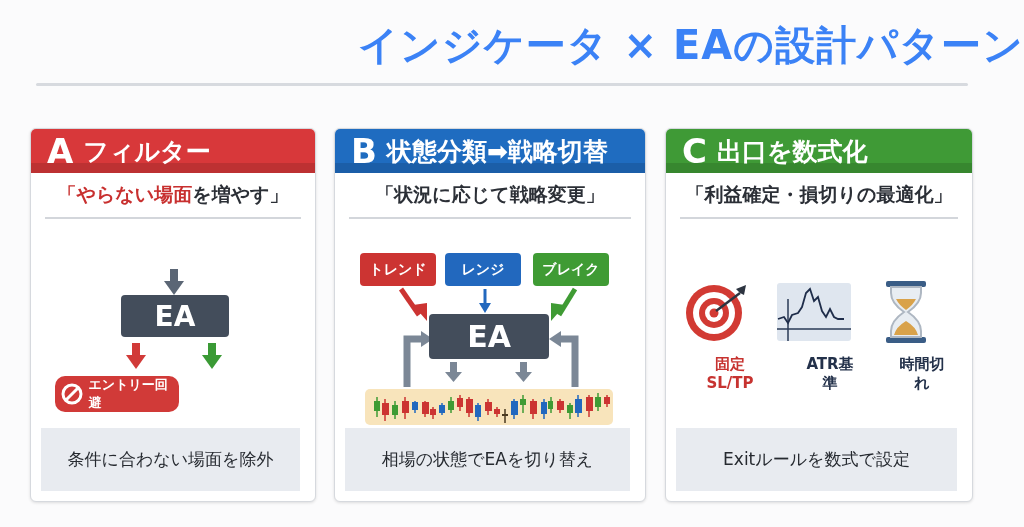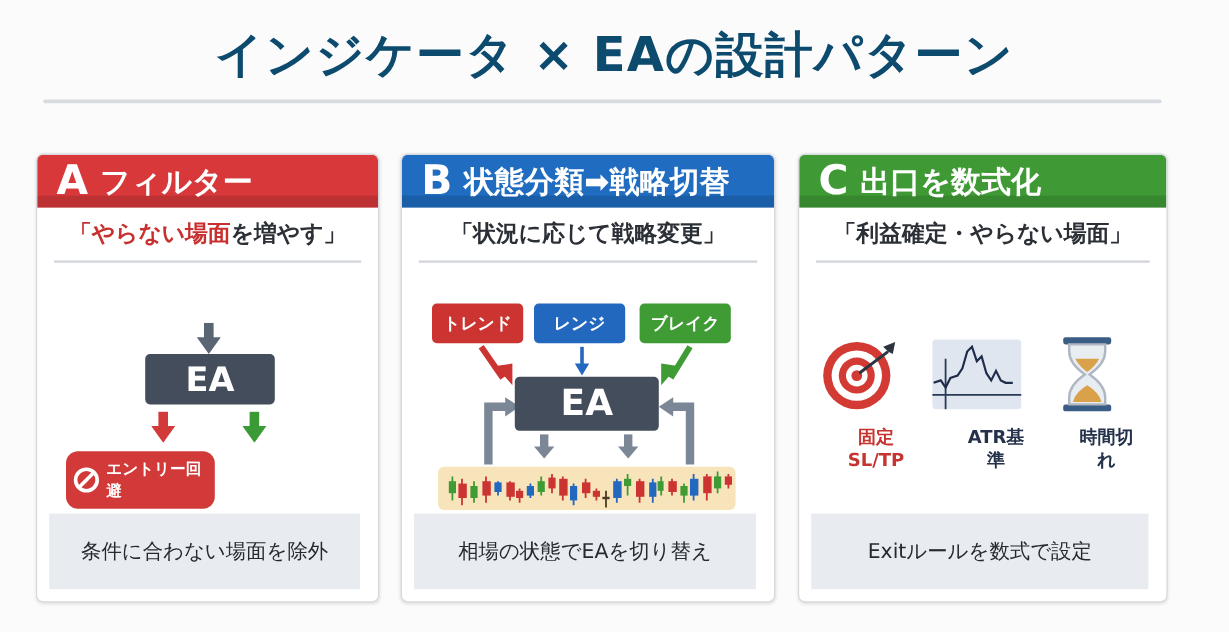--- a/index.html
+++ b/index.html
@@ -1,20 +1,20 @@
 <!DOCTYPE html>
 <html><head>
 <meta charset="utf-8">
 <style>
   * { box-sizing: border-box; margin: 0; padding: 0; }
   html, body { width: 1024px; height: 527px; background: #fbfbfc; overflow: hidden; }
   body { font-family: "DejaVu Sans", "Liberation Sans", sans-serif; color: #2f3540; position: relative; }
 
-  .page-title { position: absolute; left: 0; top: 18px; width: 1024px; text-align: center;
-    font-size: 40px; font-weight: bold; color: #0c4a6e; letter-spacing: 1px; }
+  .page-title { position: absolute; left: 0; top: 18px; width: 1024px; text-align: right;
+    font-size: 40px; font-weight: bold; color: #3b82f6; letter-spacing: 1px; }
   .divider { position: absolute; left: 36px; top: 83px; width: 932px; height: 3px; background: #d7dadf; border-radius: 2px; }
 
   .panel { position: absolute; top: 128px; height: 374px; background: #fff; border: 1px solid #d6d9de;
     border-radius: 6px; box-shadow: 0 1px 3px rgba(0,0,0,0.12); overflow: hidden; }
   .panel-a { left: 30px; width: 286px; }
   .panel-b { left: 334px; width: 312px; }
   .panel-c { left: 665px; width: 308px; }
 
   .panel-header { height: 44px; display: flex; align-items: center; padding-left: 16px; color: #fff;
     font-weight: bold; font-size: 25px; position: relative; }
@@ -29,21 +29,21 @@
     font-weight: bold; color: #2b2f36; margin: 0 14px; border-bottom: 2px solid #d3d6db; }
   .subtitle .hl { color: #c8302f; }
 
   .footer-box { position: absolute; left: 10px; right: 15px; bottom: 10px; height: 63px; background: #e8ebf0;
     display: flex; align-items: center; justify-content: center; font-size: 17px; color: #262a30; }
 
   
   .box { position: absolute; display: flex; align-items: center; justify-content: center; color: #fff; font-weight: bold; border-radius: 4px; }
   .ind-box { left: 77px; top: 113px; width: 130px; height: 27px; background: #2068bd; font-size: 15px; }
   .ea-box-a { left: 90px; top: 166px; width: 108px; height: 42px; background: #434d5b; font-size: 28px; }
-  .pill { position: absolute; height: 48px; border-radius: 10px; display: flex; align-items: center; color: #fff;
+  .pill { position: absolute; height: 36px; border-radius: 10px; display: flex; align-items: center; color: #fff;
     font-size: 13px; font-weight: bold; padding-left: 4px; }
   .pill-red { left: 24px; top: 247px; width: 124px; background: #d13a38; }
   .pill-green { left: 150px; top: 247px; width: 112px; background: #3a9a35; }
   .pill-icon { width: 26px; height: 26px; margin-right: 4px; display: flex; align-items: center; justify-content: center; }
 
   
   .tag { position: absolute; top: 124px; height: 33px; width: 76px; border-radius: 4px; color: #ffffff; font-weight: bold;
     font-size: 14px; display: flex; align-items: center; justify-content: center; }
   .tag-trend { left: 25px; background: #cc3432; }
   .tag-range { left: 110px; background: #2268be; }
@@ -197,21 +197,21 @@
   </div>
 
   <div class="footer-box">相場の状態でEAを切り替え</div>
 </div>
 
 <div class="panel panel-c">
   <div class="panel-header">
     <span class="panel-letter">C</span>
     <span class="panel-header-label">出口を数式化</span>
   </div>
-  <div class="subtitle">「利益確定・やらない場面」</div>
+  <div class="subtitle">「利益確定・損切りの最適化」</div>
 
   <div class="exit-item exit-1">
     <svg width="80" height="64">
       <circle cx="40" cy="34" r="28" fill="#d23a33"></circle>
       <circle cx="40" cy="34" r="21" fill="#fff"></circle>
       <circle cx="40" cy="34" r="15" fill="#d23a33"></circle>
       <circle cx="40" cy="34" r="9" fill="#fff"></circle>
       <circle cx="40" cy="34" r="4.5" fill="#d23a33"></circle>
       <line x1="42" y1="32" x2="66" y2="14" stroke="#2d3440" stroke-width="2.5"></line>
       <polygon points="62,10 72,6 70,16 66,14" fill="#2d3440"></polygon>

